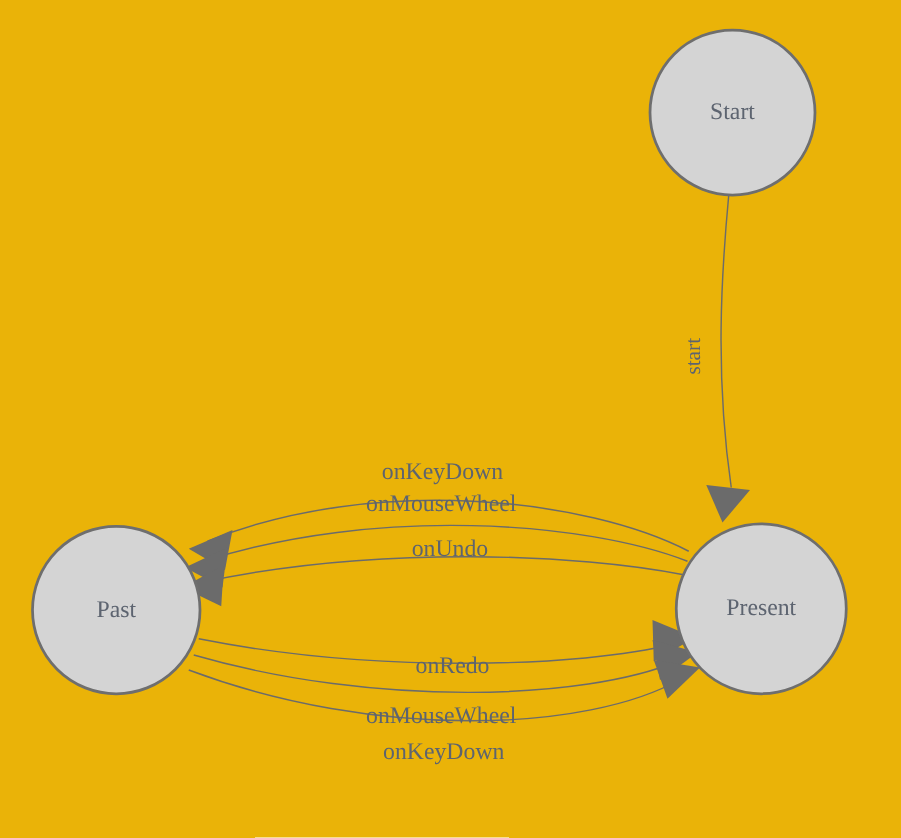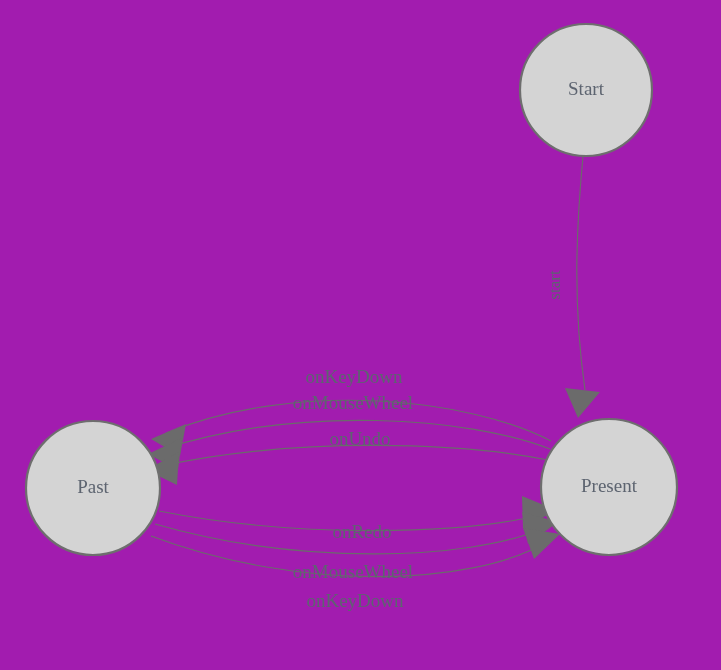--- a/index.html
+++ b/index.html
@@ -10,21 +10,21 @@
   body {
     width: 721px;
     height: 670px;
     overflow: hidden;
     font-family: "Liberation Serif", "DejaVu Serif", serif;
   }
   #diagram-canvas {
     position: relative;
     width: 721px;
     height: 670px;
-    background: #a21caf;
+    background: #eab308;
   }
   svg.graph {
     position: absolute;
     top: 0;
     left: 0;
     width: 721px;
     height: 670px;
   }
   .node-circle {
     fill: #d4d4d4;

